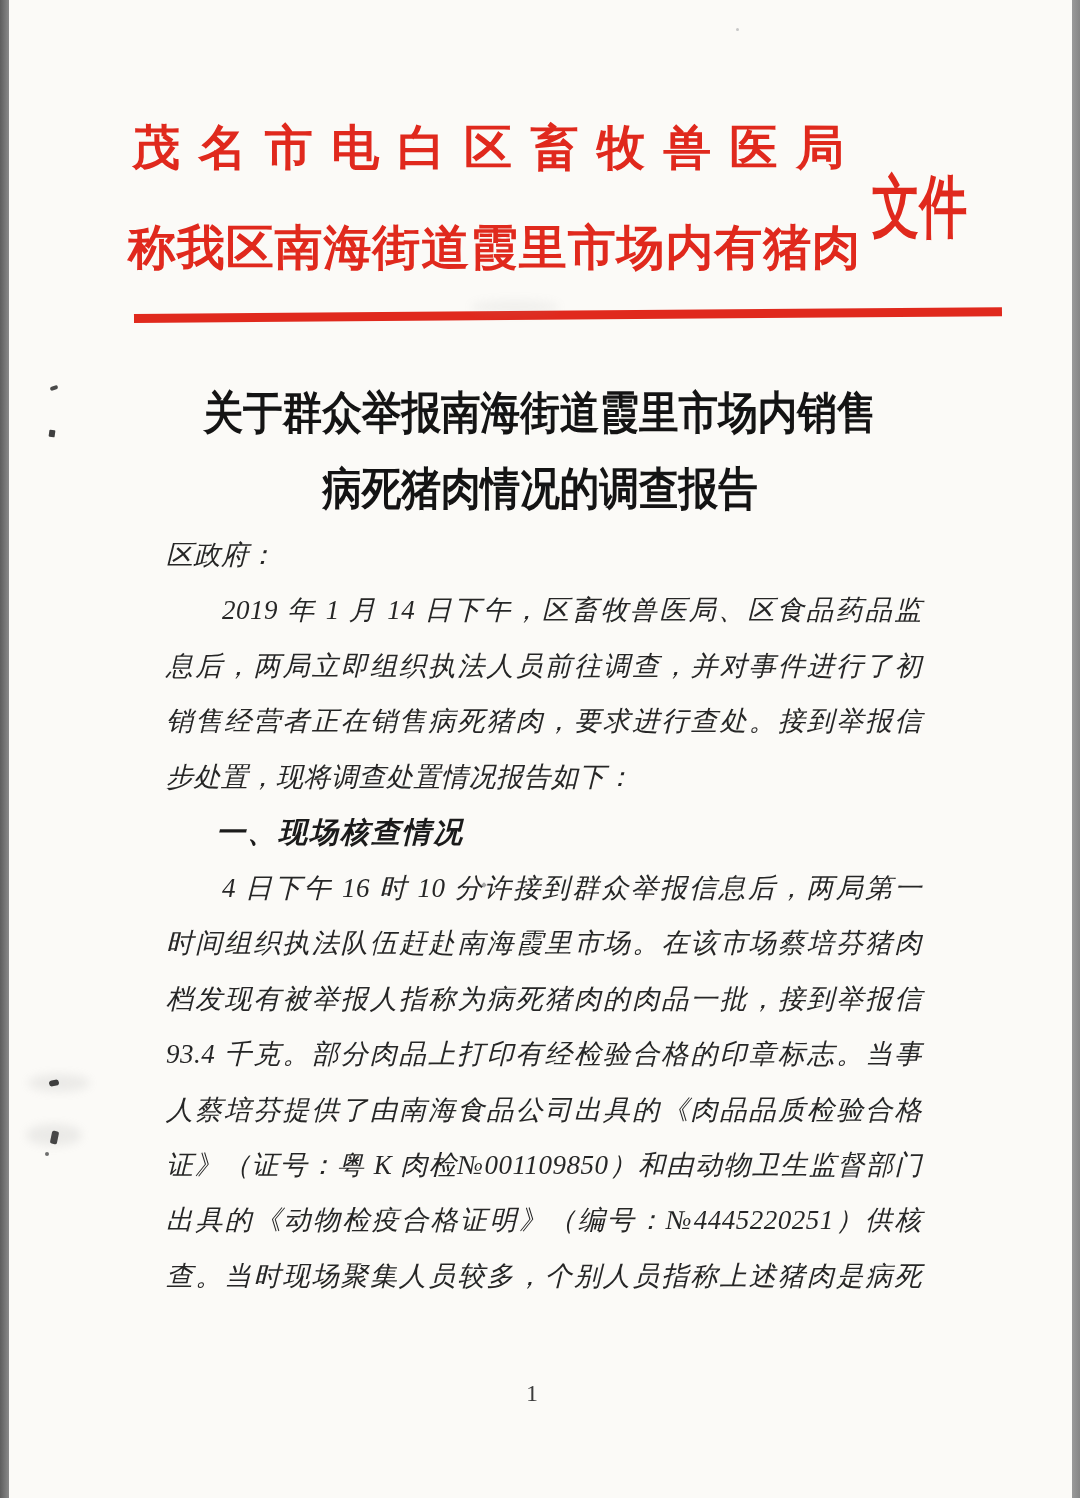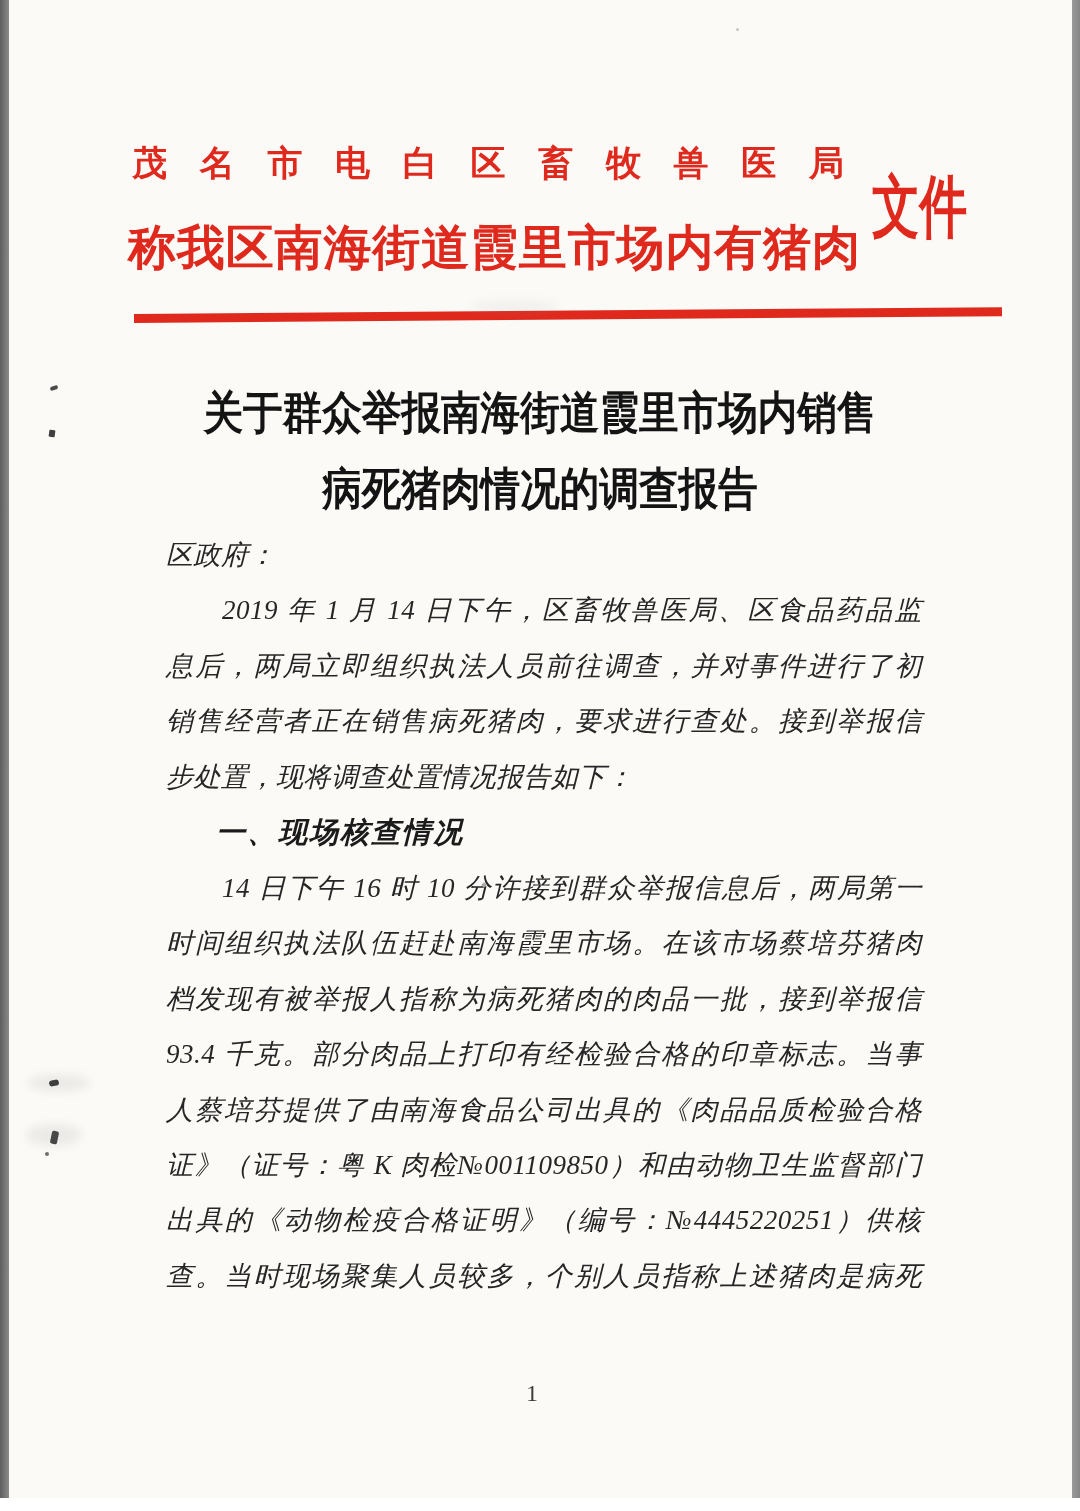--- a/index.html
+++ b/index.html
@@ -19,21 +19,21 @@
   
   .agency{
     position:absolute;
     color:#e0291d;
     font-weight:700;
     white-space:nowrap;
     text-align:justify;
     text-align-last:justify;
     line-height:56px;
   }
-  .agency.l1{left:132px;top:136px;width:712px;font-size:35px;}
+  .agency.l1{left:132px;top:120px;width:712px;font-size:48px;}
   .agency.l2{left:128px;top:220px;width:732px;font-size:48px;}
   .doctype{
     position:absolute;left:872px;top:170px;
     color:#e0291d;font-weight:700;font-size:68px;line-height:74px;
     white-space:nowrap;
     transform:scaleX(0.70);transform-origin:left center;
   }
   .rule{
     position:absolute;left:134px;top:314px;width:868px;height:9px;
     background:#e0291d;
@@ -107,21 +107,21 @@
   <div class="title-line t1">关于群众举报南海街道霞里市场内销售</div>
   <div class="title-line t2">病死猪肉情况的调查报告</div>
 
   <main class="body">
     <div class="ln">区政府：</div>
     <div class="ln ind jus">2019 年 1 月 14 日下午，区畜牧兽医局、区食品药品监</div>
     <div class="ln jus">息后，两局立即组织执法人员前往调查，并对事件进行了初</div>
     <div class="ln jus">销售经营者正在销售病死猪肉，要求进行查处。接到举报信</div>
     <div class="ln">步处置，现将调查处置情况报告如下：</div>
     <div class="ln head ind2">一、现场核查情况</div>
-    <div class="ln ind jus">14 日下午 16 时 10 分许接到群众举报信息后，两局第一</div>
+    <div class="ln ind jus">4 日下午 16 时 10 分许接到群众举报信息后，两局第一</div>
     <div class="ln jus">时间组织执法队伍赶赴南海霞里市场。在该市场蔡培芬猪肉</div>
     <div class="ln jus">档发现有被举报人指称为病死猪肉的肉品一批，接到举报信</div>
     <div class="ln jus">93.4 千克。部分肉品上打印有经检验合格的印章标志。当事</div>
     <div class="ln jus">人蔡培芬提供了由南海食品公司出具的《肉品品质检验合格</div>
     <div class="ln jus">证》（证号：粤 K 肉检№001109850）和由动物卫生监督部门</div>
     <div class="ln jus">出具的《动物检疫合格证明》（编号：№4445220251）供核</div>
     <div class="ln jus">查。当时现场聚集人员较多，个别人员指称上述猪肉是病死</div>
   </main>
 
   <div class="pagenum">1</div>

